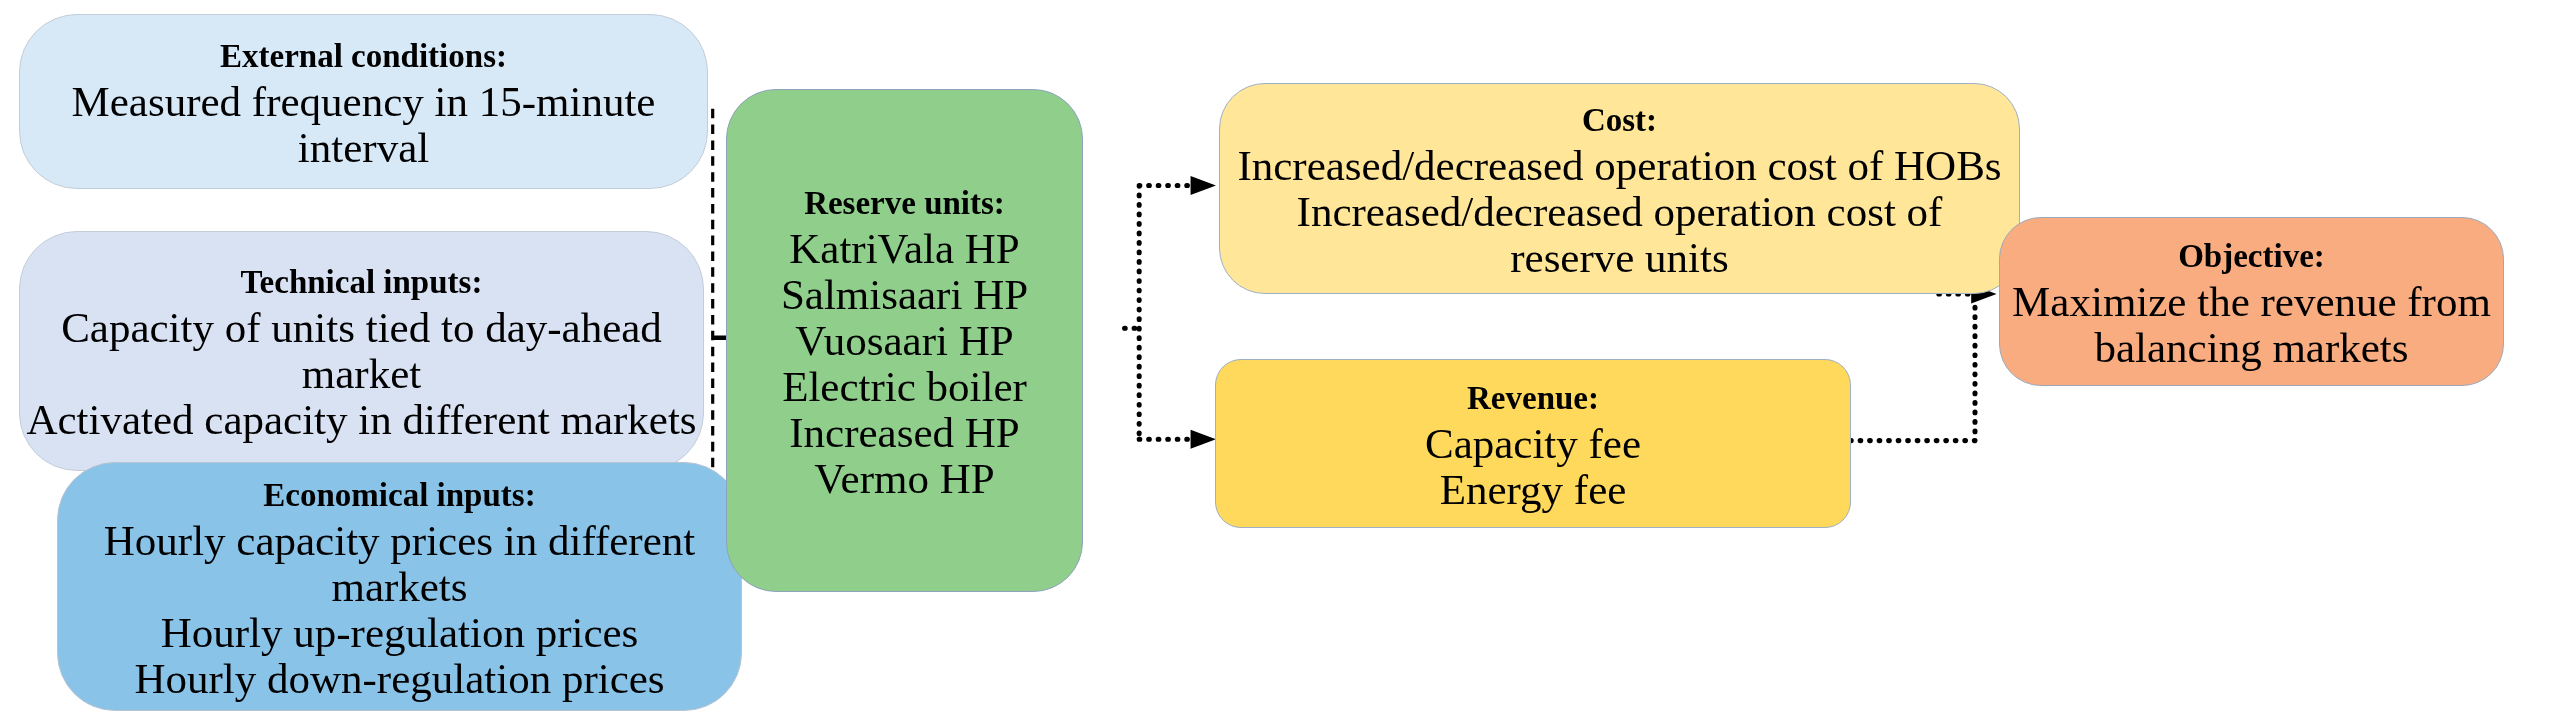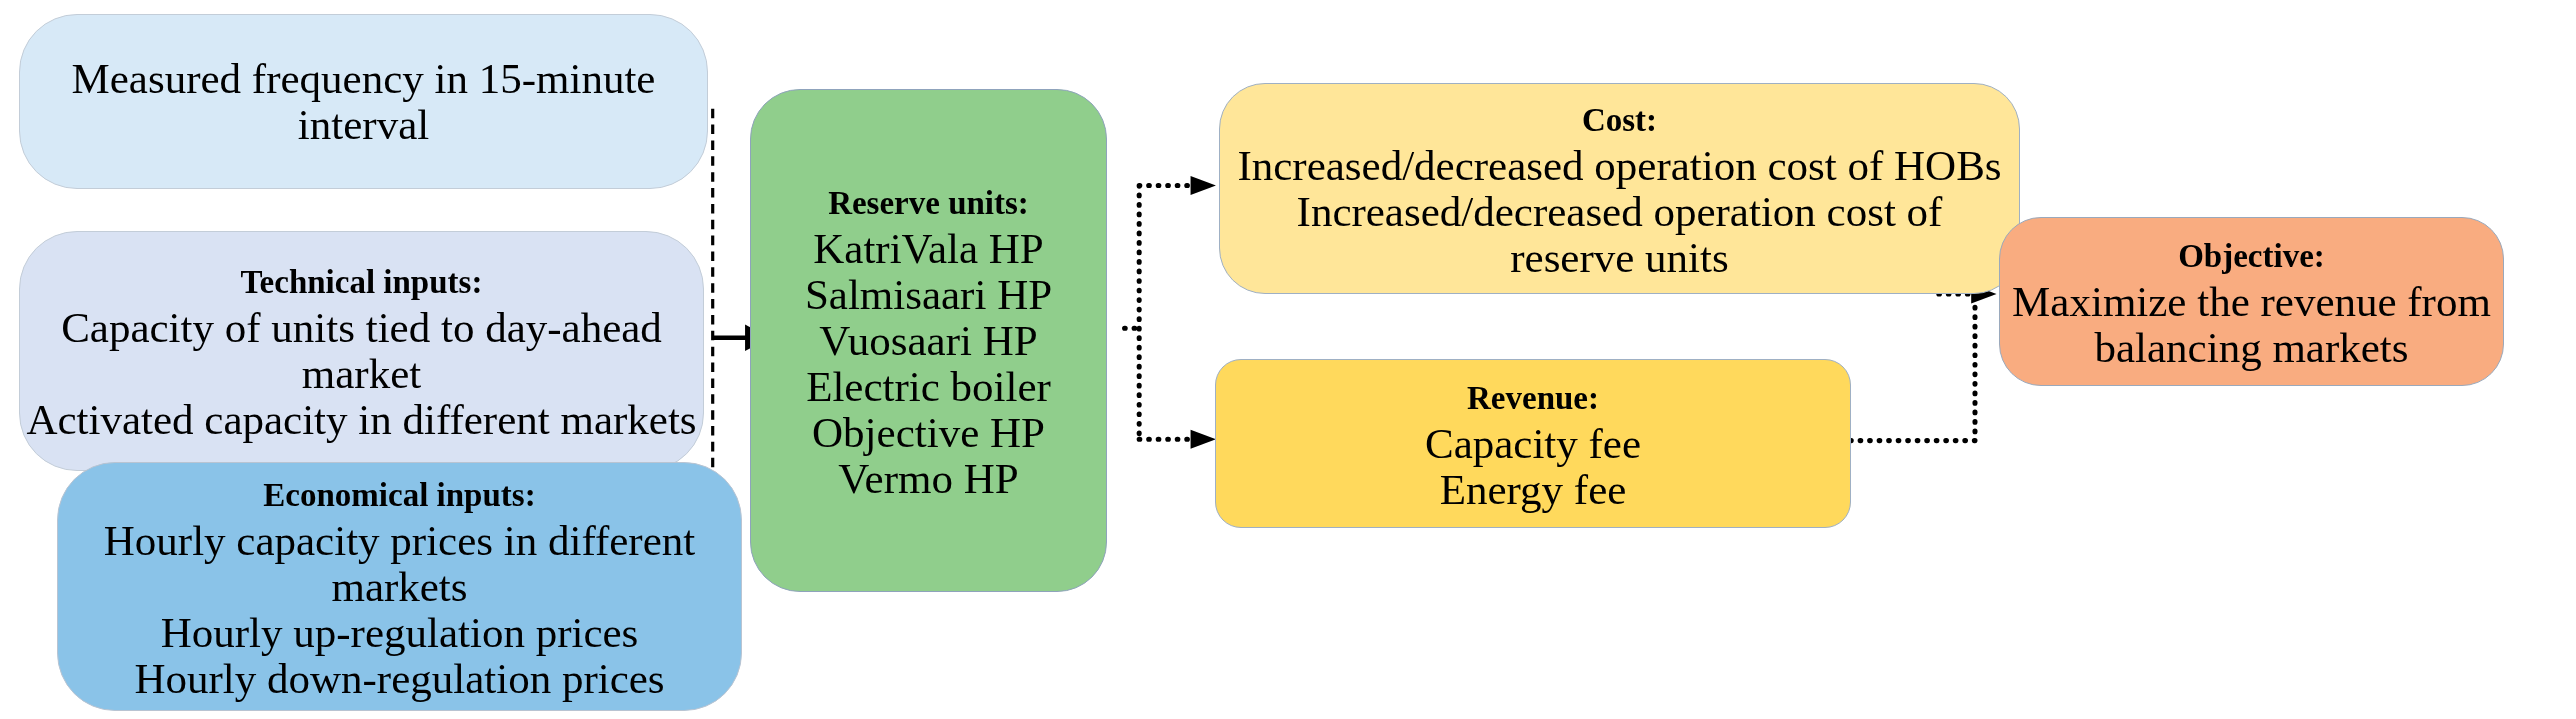--- a/index.html
+++ b/index.html
@@ -19,21 +19,21 @@
     justify-content:center;align-items:center;
     text-align:center;
     font-size:32px;line-height:46px;
     border:1.9px solid #9fb0c4;
   }
   .box .title{font-weight:bold;font-size:33px;line-height:46px;}
   .box .line{font-size:43px;line-height:46px;}
   #box-external  {left:19px;  top:14px;  width:689px;height:175px;border-radius:58px;background:#d7e9f7;border-color:#c3cdd8;}
   #box-technical {left:19px;  top:231px; width:685px;height:240px;border-radius:58px;background:#d9e2f3;border-color:#c3cdd8;}
   #box-economical{left:19px;  top:462px; width:685px;height:249px;border-radius:58px;background:#8ac3e8;border-color:#b9c4d2;margin-left:38px;}
-  #box-reserve   {left:750px;top:89px; width:357px; height:503px;border-radius:50px;background:#90ce8c;border-color:#8fa3bc;}
+  #box-reserve   {left:726px;top:89px; width:357px; height:503px;border-radius:50px;background:#90ce8c;border-color:#8fa3bc;}
   #box-cost      {left:1219px;top:83px; width:801px;height:211px;border-radius:46px;background:#ffe699;border-color:#9fb0c4;}
   #box-revenue   {left:1215px;top:359px; width:636px;height:169px;border-radius:26px;background:#ffd95c;border-color:#9fb0c4;}
   #box-objective {left:1999px;top:217px; width:505px; height:169px;border-radius:42px;background:#f9ac80;border-color:#9aa9bc;}
 </style>
 </head>
 <body>
 
 <div id="canvas">
 
   <svg id="connectors" viewBox="0 0 4059 1134" xmlns="http://www.w3.org/2000/svg">
@@ -47,20 +47,21 @@
     <polygon points="1876,277 1876,307 1916,292" fill="#000"></polygon>
     <polygon points="1876,677 1876,707 1916,692" fill="#000"></polygon>
 
     <path d="M3012 296 L3046 296 L3046 463 L3108 463" fill="none" stroke="#000" stroke-width="8" stroke-dasharray="1 14" stroke-linecap="round"></path>
 
     <path d="M2916 694 L3112 694 L3112 463" fill="none" stroke="#000" stroke-width="8" stroke-dasharray="1 14" stroke-linecap="round"></path>
     <polygon points="3106,448 3106,478 3146,463" fill="#000"></polygon>
   </svg>
 
   <div class="box" id="box-external">
+    <div class="title">External conditions:</div>
     <div class="line">Measured frequency in 15-minute interval</div>
   </div>
 
   <div class="box" id="box-technical">
     <div class="title">Technical inputs:</div>
     <div class="line">Capacity of units tied to day-ahead market</div>
     <div class="line">Activated capacity in different markets</div>
   </div>
 
   <div class="box" id="box-economical">
@@ -69,21 +70,21 @@
     <div class="line">Hourly up-regulation prices</div>
     <div class="line">Hourly down-regulation prices</div>
   </div>
 
   <div class="box" id="box-reserve">
     <div class="title">Reserve units:</div>
     <div class="line">KatriVala HP</div>
     <div class="line">Salmisaari HP</div>
     <div class="line">Vuosaari HP</div>
     <div class="line">Electric boiler</div>
-    <div class="line">Objective HP</div>
+    <div class="line">Increased HP</div>
     <div class="line">Vermo HP</div>
   </div>
 
   <div class="box" id="box-cost">
     <div class="title">Cost:</div>
     <div class="line">Increased/decreased operation cost of HOBs</div>
     <div class="line">Increased/decreased operation cost of</div>
     <div class="line">reserve units</div>
   </div>
 

